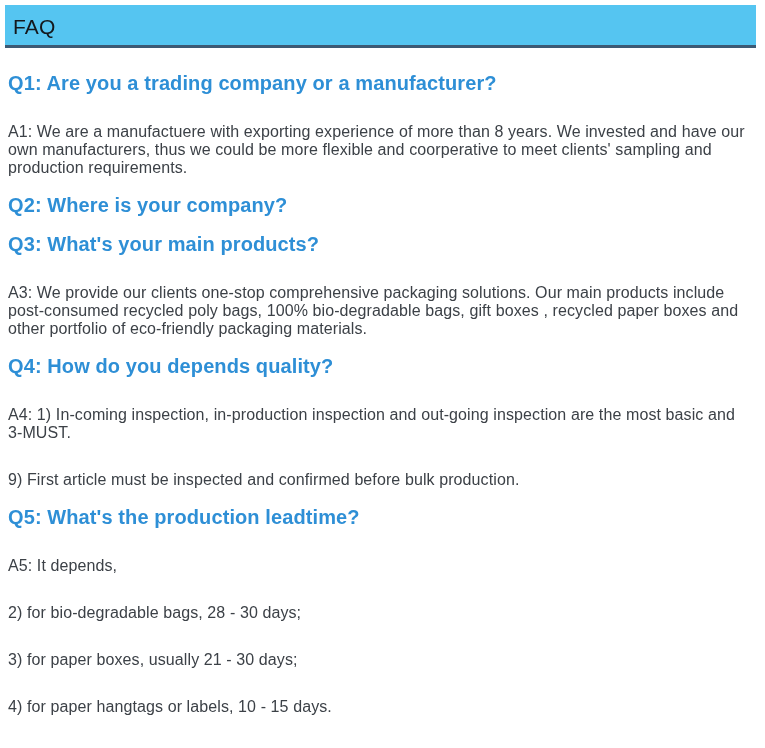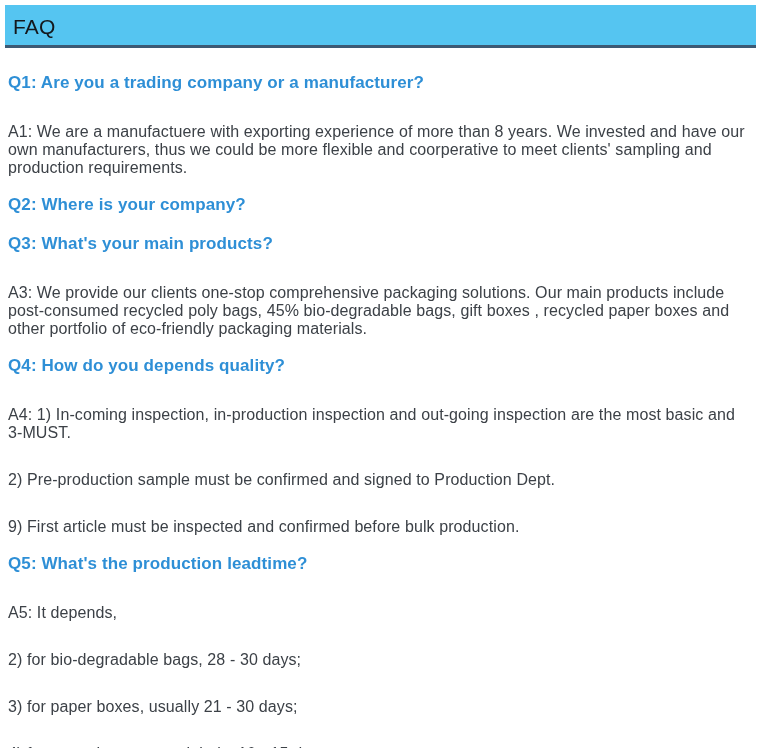--- a/index.html
+++ b/index.html
@@ -37,21 +37,21 @@
     letter-spacing: 0.2px;
     padding-top: 4px;
   }
   .faq-content {
     padding: 24px 12px 0 8px;
   }
   .faq-item {
     margin-bottom: 17px;
   }
   .faq-question {
-    font-size: 17px;
+    font-size: 20px;
     font-weight: 700;
     line-height: 22px;
     color: var(--question-color);
     margin-bottom: 6px;
     letter-spacing: 0.1px;
   }
   .faq-answer p {
     font-size: 16px;
     line-height: 18px;
     color: var(--answer-color);
@@ -75,29 +75,28 @@
           </div>
   </section>
 
   <section class="faq-item">
     <h2 class="faq-question">Q2: Where is your company?</h2>
   </section>
 
   <section class="faq-item">
     <h2 class="faq-question">Q3: What's your main products?</h2>
     <div class="faq-answer">
-            <p>A3: We provide our clients one-stop comprehensive packaging solutions. Our main products include post-consumed recycled poly bags, 45% bio-degradable bags, gift boxes , recycled paper boxes and other portfolio of eco-friendly packaging materials.</p>
+            <p>A3: We provide our clients one-stop comprehensive packaging solutions. Our main products include post-consumed recycled poly bags, 100% bio-degradable bags, gift boxes , recycled paper boxes and other portfolio of eco-friendly packaging materials.</p>
           </div>
   </section>
 
   <section class="faq-item">
     <h2 class="faq-question">Q4: How do you depends quality?</h2>
     <div class="faq-answer">
             <p>A4: 1) In-coming inspection, in-production inspection and out-going inspection are the most basic and 3-MUST.</p>
-            <p>2) Pre-production sample must be confirmed and signed to Production Dept.</p>
             <p>9) First article must be inspected and confirmed before bulk production.</p>
           </div>
   </section>
 
   <section class="faq-item">
     <h2 class="faq-question">Q5: What's the production leadtime?</h2>
     <div class="faq-answer">
             <p>A5: It depends,</p>
             <p>2) for bio-degradable bags, 28 - 30 days;</p>
             <p>3) for paper boxes, usually 21 - 30 days;</p>

